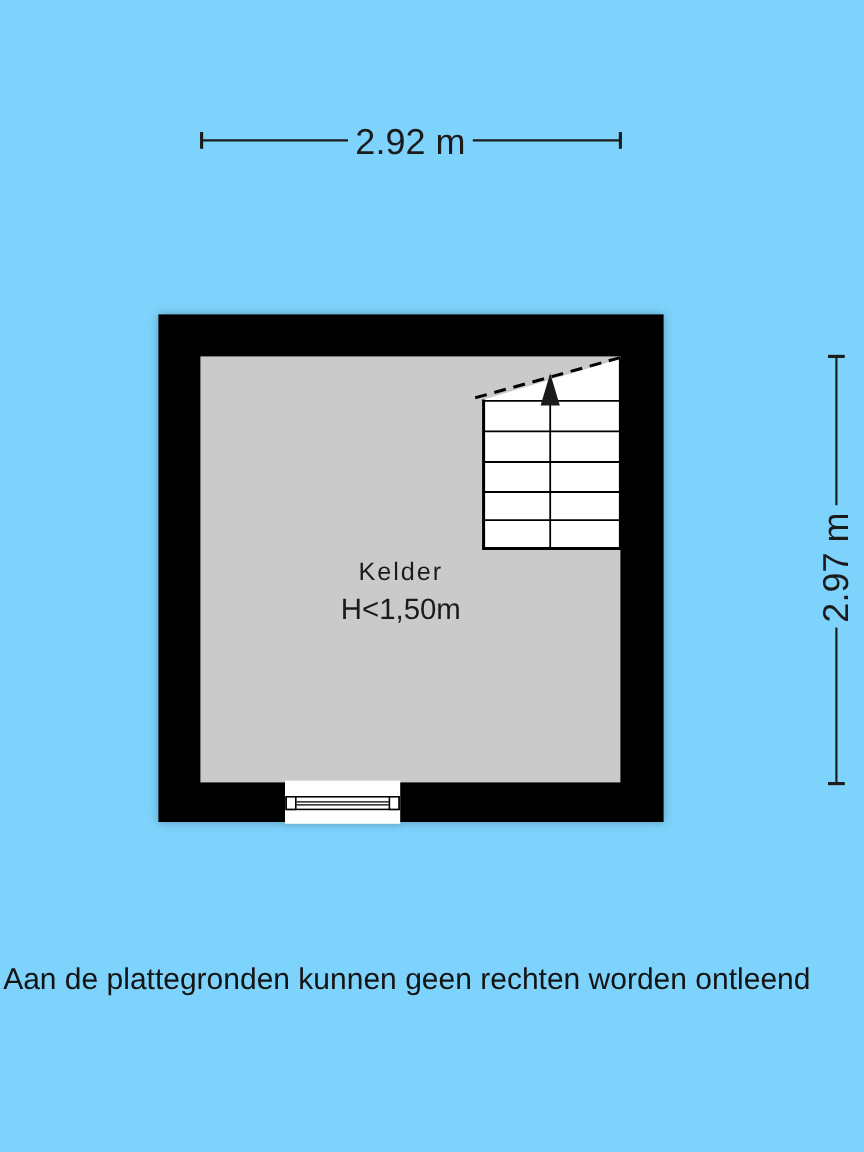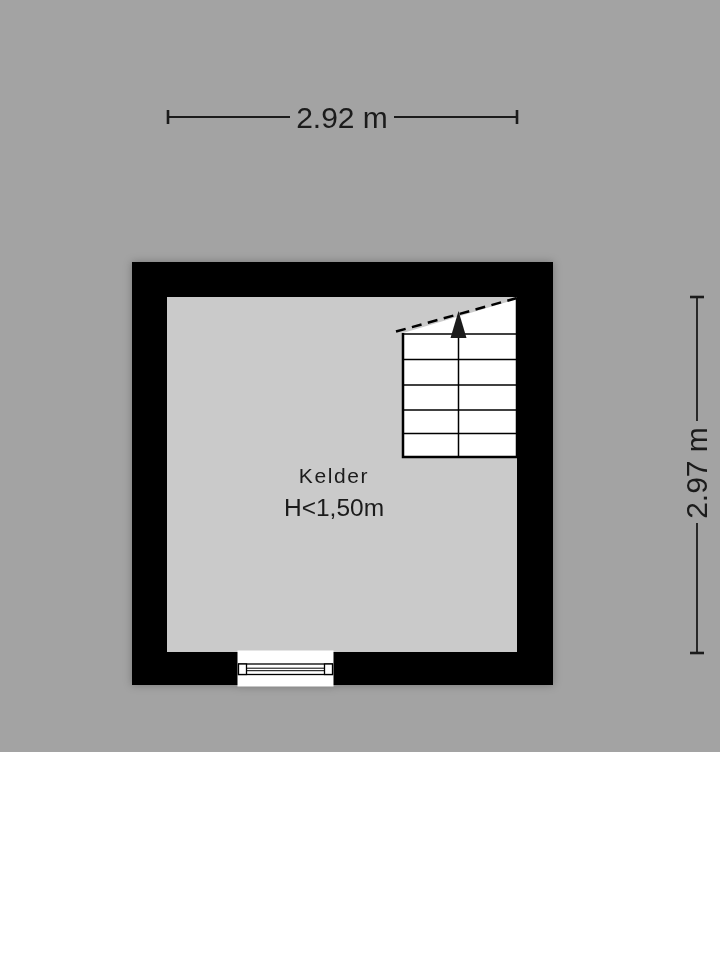--- a/index.html
+++ b/index.html
@@ -4,22 +4,22 @@
 <style>
   html, body {
     margin: 0;
     padding: 0;
     background: #ffffff;
     font-family: "Liberation Sans", sans-serif;
   }
   .page {
     position: relative;
     width: 720px;
-    height: 752px;
-    background: #a3a3a3;
+    height: 960px;
+    background: #7dd3fc;
     overflow: hidden;
   }
   svg.plan {
     position: absolute;
     left: 0;
     top: 0;
     width: 720px;
     height: 960px;
     display: block;
   }
@@ -113,14 +113,15 @@
         <rect x="324.5" y="664" width="8" height="10.5" fill="#ffffff" stroke="#000000" stroke-width="1.3"></rect>
         <line x1="247" y1="668.2" x2="324" y2="668.2" stroke="#000000" stroke-width="1"></line>
         <line x1="247" y1="670.7" x2="324" y2="670.7" stroke="#000000" stroke-width="1"></line>
       </g>
     </g>
 
     <text class="room-name" x="334" y="483">Kelder</text>
     <text class="room-height" x="334" y="515.5">H&lt;1,50m</text>
   </svg>
 
+  <div class="footer-line l1">Aan de plattegronden kunnen geen rechten worden ontleend</div>
 
 </div>
 
 </body></html>

